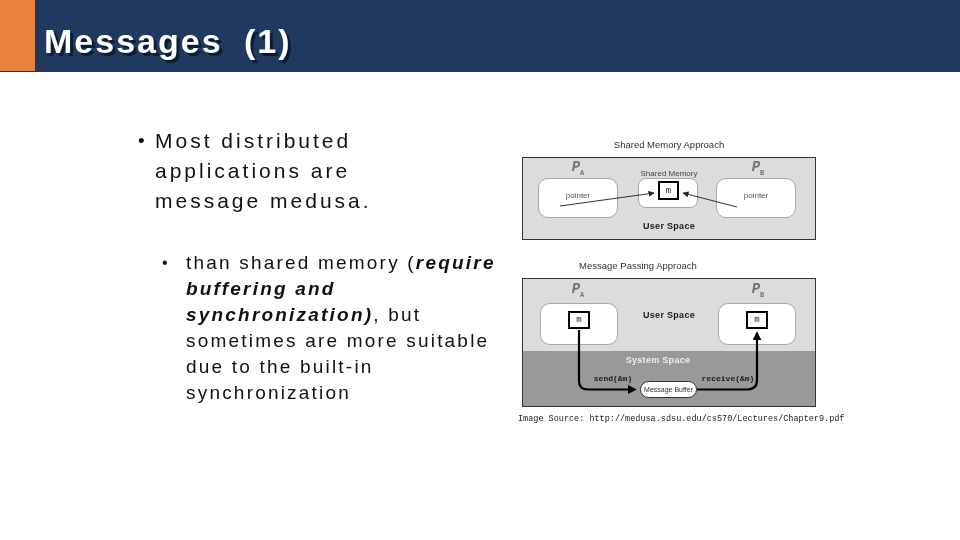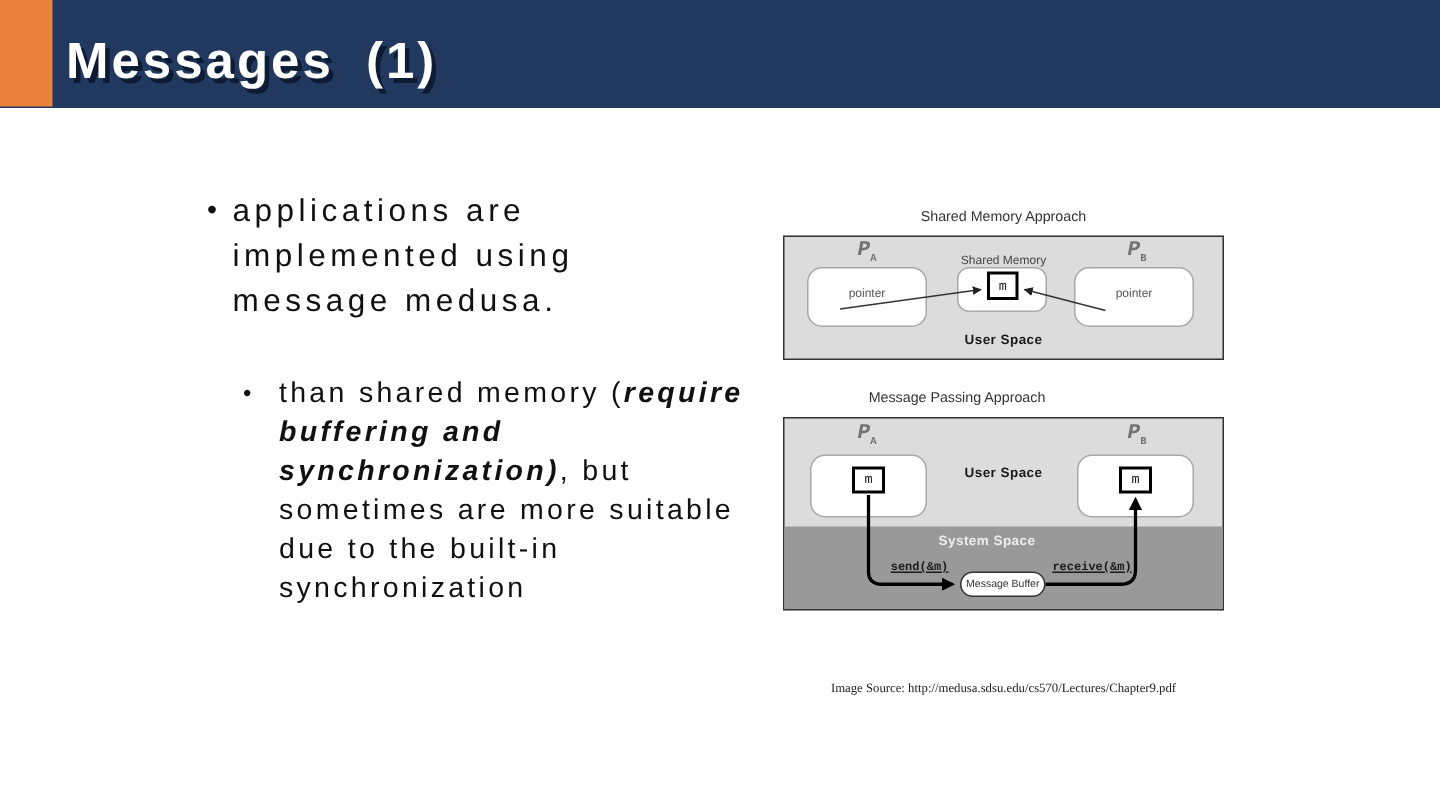--- a/index.html
+++ b/index.html
@@ -86,49 +86,49 @@
     font-family: "Liberation Mono", monospace;
     font-size: 9px; color: #222;
   }
   .space-label {
     text-align: center; font-size: 9px; font-weight: bold; color: #1a1a1a;
     letter-spacing: 0.3px;
   }
   .space-label.light { color: #EDEDED; }
   .io-label {
     text-align: center; font-family: "Liberation Mono", monospace;
-    font-size: 8px; font-weight: bold; color: #1a1a1a; white-space: nowrap; text-decoration: underline;
+    font-size: 8px; font-weight: bold; color: #1a1a1a; white-space: nowrap;
   }
   .buffer-pill {
     background: #fff; border: 1.5px solid #333; border-radius: 9px;
     display: flex; align-items: center; justify-content: center;
     font-size: 7px; color: #333; white-space: nowrap;
   }
   .source-caption {
     left: 0; top: 280px; width: 100%;
     text-align: center;
-    font-family: Liberation Serif, serif;
-    font-size: 8.5px; color: #222; white-space: nowrap; margin-top: 39px;
+    font-family: Liberation Mono, monospace;
+    font-size: 8.5px; color: #222; white-space: nowrap;
   }
   .arrows-svg { position: absolute; left: 0; top: 0; pointer-events: none; }
 </style>
 </head>
 <body>
 
 <div class="slide">
 
   <div class="header-bar"></div>
   <div class="accent-block"></div>
   <h1 class="slide-title">Messages (1)</h1>
 
   <div class="bullet-row main-bullet">
     <span class="marker">•</span>
     <div>
+        <div class="main-line">Most distributed</div>
         <div class="main-line">applications are</div>
-        <div class="main-line">implemented using</div>
         <div class="main-line">message medusa.</div>
       </div>
   </div>
 
   <div class="bullet-row sub-bullet">
     <span class="marker">•</span>
     <div>
         <div class="sub-line"><span>than shared memory (</span><span class="em">require</span></div>
         <div class="sub-line"><span class="em">buffering and</span></div>
         <div class="sub-line"><span class="em">synchronization)</span><span>, but</span></div>

